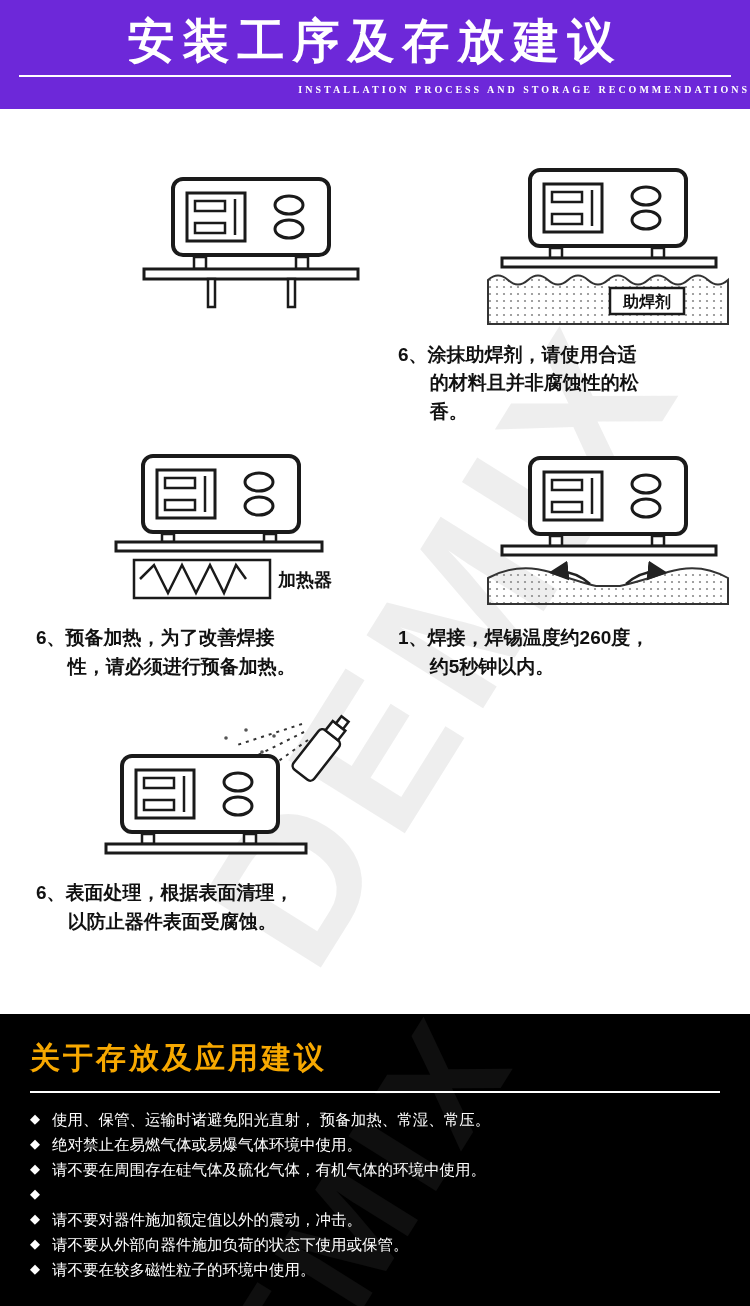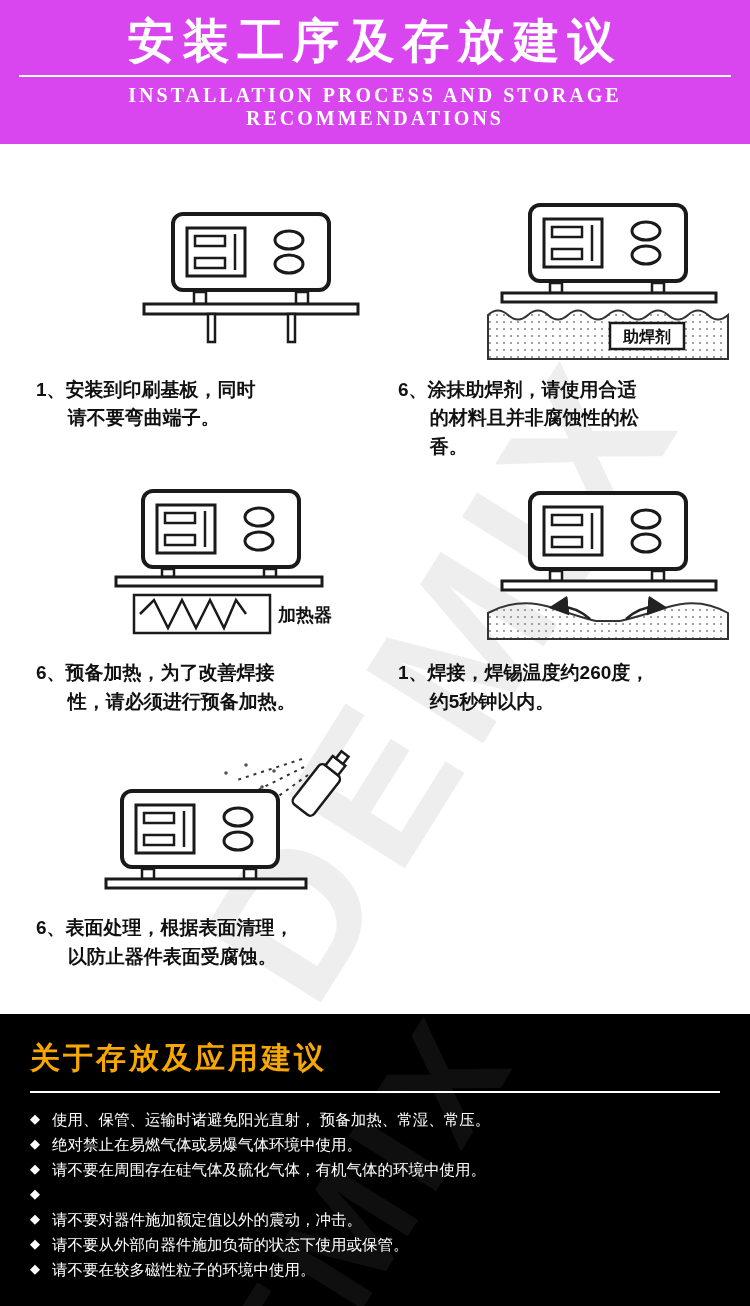--- a/index.html
+++ b/index.html
@@ -1,23 +1,23 @@
 <!DOCTYPE html>
 <html><head>
 <meta charset="utf-8">
 <style>
   * { margin:0; padding:0; box-sizing:border-box; }
   body { background:#888; font-family:"Liberation Sans", sans-serif; }
   .page { width:750px; height:1306px; margin:0 auto; background:#fff; position:relative; overflow:hidden; display:flex; flex-direction:column; }
 
   
-  .banner { background:#d946ef; color:#fff; text-align:center; padding:12px 0 14px; flex:0 0 auto; }
+  .banner { background:#6d28d9; color:#fff; text-align:center; padding:12px 0 14px; flex:0 0 auto; }
   .banner h1 { font-size:47px; font-weight:900; letter-spacing:8px; line-height:1.25; }
   .banner-line { height:2px; background:#fff; width:712px; margin:4px auto 7px; }
-  .banner-sub { font-family:"Liberation Serif", serif; font-size:20px; font-weight:700; letter-spacing:3px; }
+  .banner-sub { font-family:"Liberation Serif", serif; font-size:10px; font-weight:700; letter-spacing:3px;text-align:right; }
 
   
   .steps { flex:1 1 auto; position:relative; padding:48px 22px 0; display:grid; grid-template-columns:1fr 1fr; column-gap:18px; row-gap:14px; align-content:start; z-index:1; }
   .watermark { position:absolute; pointer-events:none; font-weight:700; letter-spacing:14px; transform:rotate(-58deg); white-space:nowrap; z-index:0; }
   .wm-main { top:420px; left:90px; font-size:200px; color:rgba(150,150,150,0.16); }
   .wm-bottom { bottom:-40px; left:60px; font-size:150px; color:rgba(255,255,255,0.06); z-index:0; }
 
   .step { display:flex; flex-direction:column; align-items:flex-end; position:relative; z-index:1; }
   .fig { height:178px; display:flex; align-items:center; justify-content:center; }
   .caption { width:100%; padding:6px 4px 0 14px; font-size:19px; font-weight:600; color:#111; line-height:1.5; white-space:pre-wrap; }
@@ -72,22 +72,20 @@
       <div class="fig">
         <svg width="230" height="150" viewBox="0 0 230 150">
           <use href="#relay" transform="translate(35,6)"></use>
           <rect x="58" y="86" width="12" height="12" fill="#fff" stroke="#1a1a1a" stroke-width="2.5"></rect>
           <rect x="160" y="86" width="12" height="12" fill="#fff" stroke="#1a1a1a" stroke-width="2.5"></rect>
           <rect x="8" y="98" width="214" height="10" fill="#fff" stroke="#1a1a1a" stroke-width="3"></rect>
           <rect x="72" y="108" width="7" height="28" fill="#fff" stroke="#1a1a1a" stroke-width="2.5"></rect>
           <rect x="152" y="108" width="7" height="28" fill="#fff" stroke="#1a1a1a" stroke-width="2.5"></rect>
         </svg>
       </div>
-      <div class="caption">1、安装到印刷基板，同时
-      请不要弯曲端子。</div>
     </div>
 
     <div class="step">
       <div class="fig">
         <svg width="240" height="160" viewBox="0 0 240 160">
           <use href="#relay" transform="translate(40,2)"></use>
           <rect x="62" y="82" width="12" height="10" fill="#fff" stroke="#1a1a1a" stroke-width="2.5"></rect>
           <rect x="164" y="82" width="12" height="10" fill="#fff" stroke="#1a1a1a" stroke-width="2.5"></rect>
           <rect x="14" y="92" width="214" height="9" fill="#fff" stroke="#1a1a1a" stroke-width="3"></rect>
           <path d="M0,114 q10,-9 20,0 q10,9 20,0 q10,-9 20,0 q10,9 20,0 q10,-9 20,0 q10,9 20,0 q10,-9 20,0 q10,9 20,0 q10,-9 20,0 q10,9 20,0 q10,-9 20,0 q10,9 20,0 L240,158 L0,158 Z" fill="url(#dots)" stroke="#333" stroke-width="2"></path>

